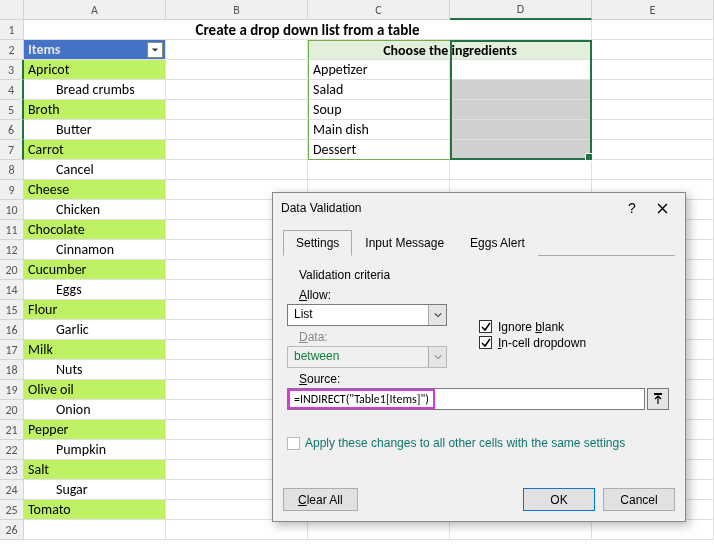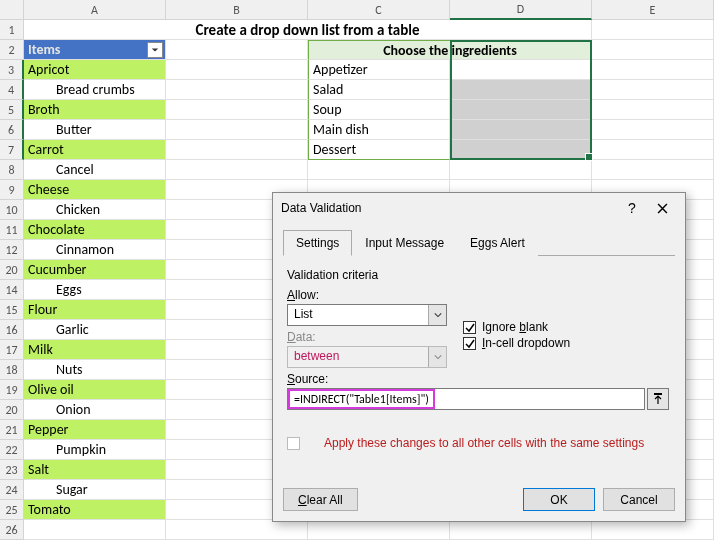--- a/index.html
+++ b/index.html
@@ -127,40 +127,40 @@
     position: relative;
     top: 1px;
     background: #f0f0f0;
   }
   .tab.active {
     border-color: #aaa;
     background: #f0f0f0;
     border-bottom: 1px solid #f0f0f0;
   }
   .panel { padding: 8px 14px; }
-  .label { margin: 4px 0 2px; }
+  .label { margin: 4px 12px 2px; }
   .label.disabled { color: #888; }
   .row { display: flex; align-items: center; gap: 16px; }
   .combo {
     display: flex;
     width: 160px;
     height: 22px;
     background: #fff;
     border: 1px solid #7a7a7a;
   }
-  .combo.disabled { background: #f0f0f0; color: #be185d; border-color:#bbb;}
+  .combo.disabled { background: #f0f0f0; color: #15803d; border-color:#bbb;}
   .combo .v { flex: 1; padding: 2px 6px; }
   .combo .arr {
     width: 18px;
     background: #e5e5e5;
     border-left: 1px solid #aaa;
     display: flex; align-items: center; justify-content: center;
   }
   .combo .arr svg { width: 8px; height: 8px; }
-  .chk { display: flex; align-items: flex-end; gap: 6px; margin: 2px 0; }
+  .chk { display: flex; align-items: flex-start; gap: 6px; margin: 2px 16px; }
   .chkbox {
     width: 13px; height: 13px;
     border: 1px solid #333;
     background: #fff;
     display: flex; align-items: center; justify-content: center;
   }
   .chkbox.disabled { border-color:#bbb; }
   .chkbox svg { width: 10px; height: 10px; }
   .src-row { display: flex; align-items: center; width: 382px; }
   .src-input {
@@ -177,21 +177,21 @@
     font-family: Calibri, Arial, sans-serif;
   }
   .refbtn {
     width: 22px; height: 22px;
     border: 1px solid #7a7a7a;
     background: #e5e5e5;
     display: flex; align-items: center; justify-content: center;
     margin-left: 2px;
   }
   .refbtn svg { width: 12px; height: 12px; }
-  .apply-row { display: flex; align-items: center; gap: 24px; margin-top: 26px; color:#b91c1c;}
+  .apply-row { display: flex; align-items: center; gap: 5px; margin-top: 26px; color:#0f766e;}
   .dlg-btns {
     position: absolute;
     bottom: 10px; left: 10px; right: 10px;
     display: flex;
   }
   .btn {
     height: 23px;
     padding: 0 14px;
     background: #e1e1e1;
     border: 1px solid #adadad;

